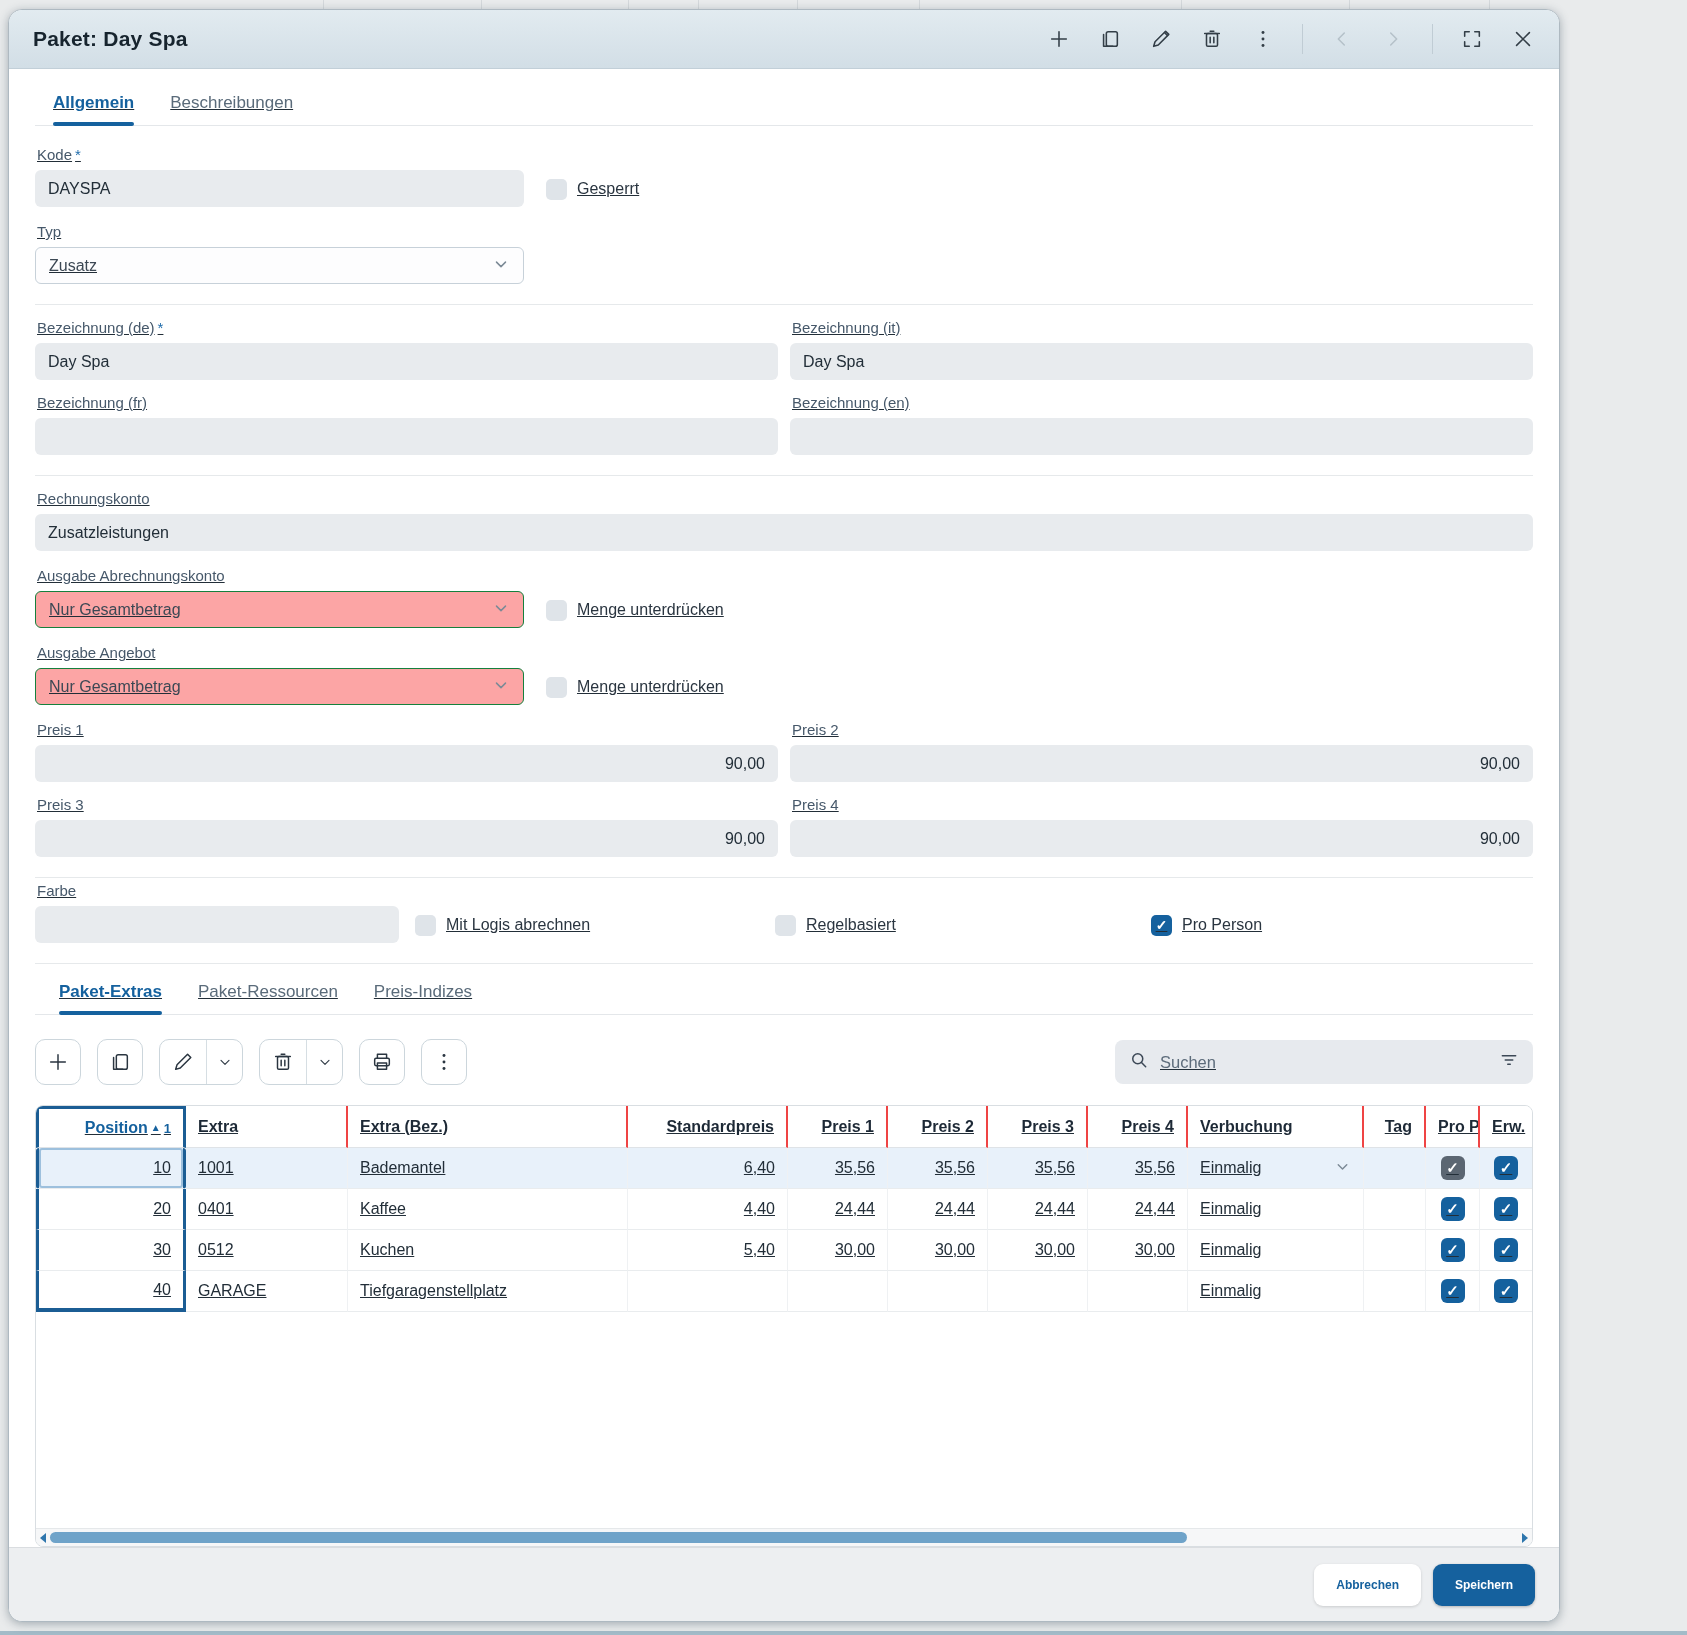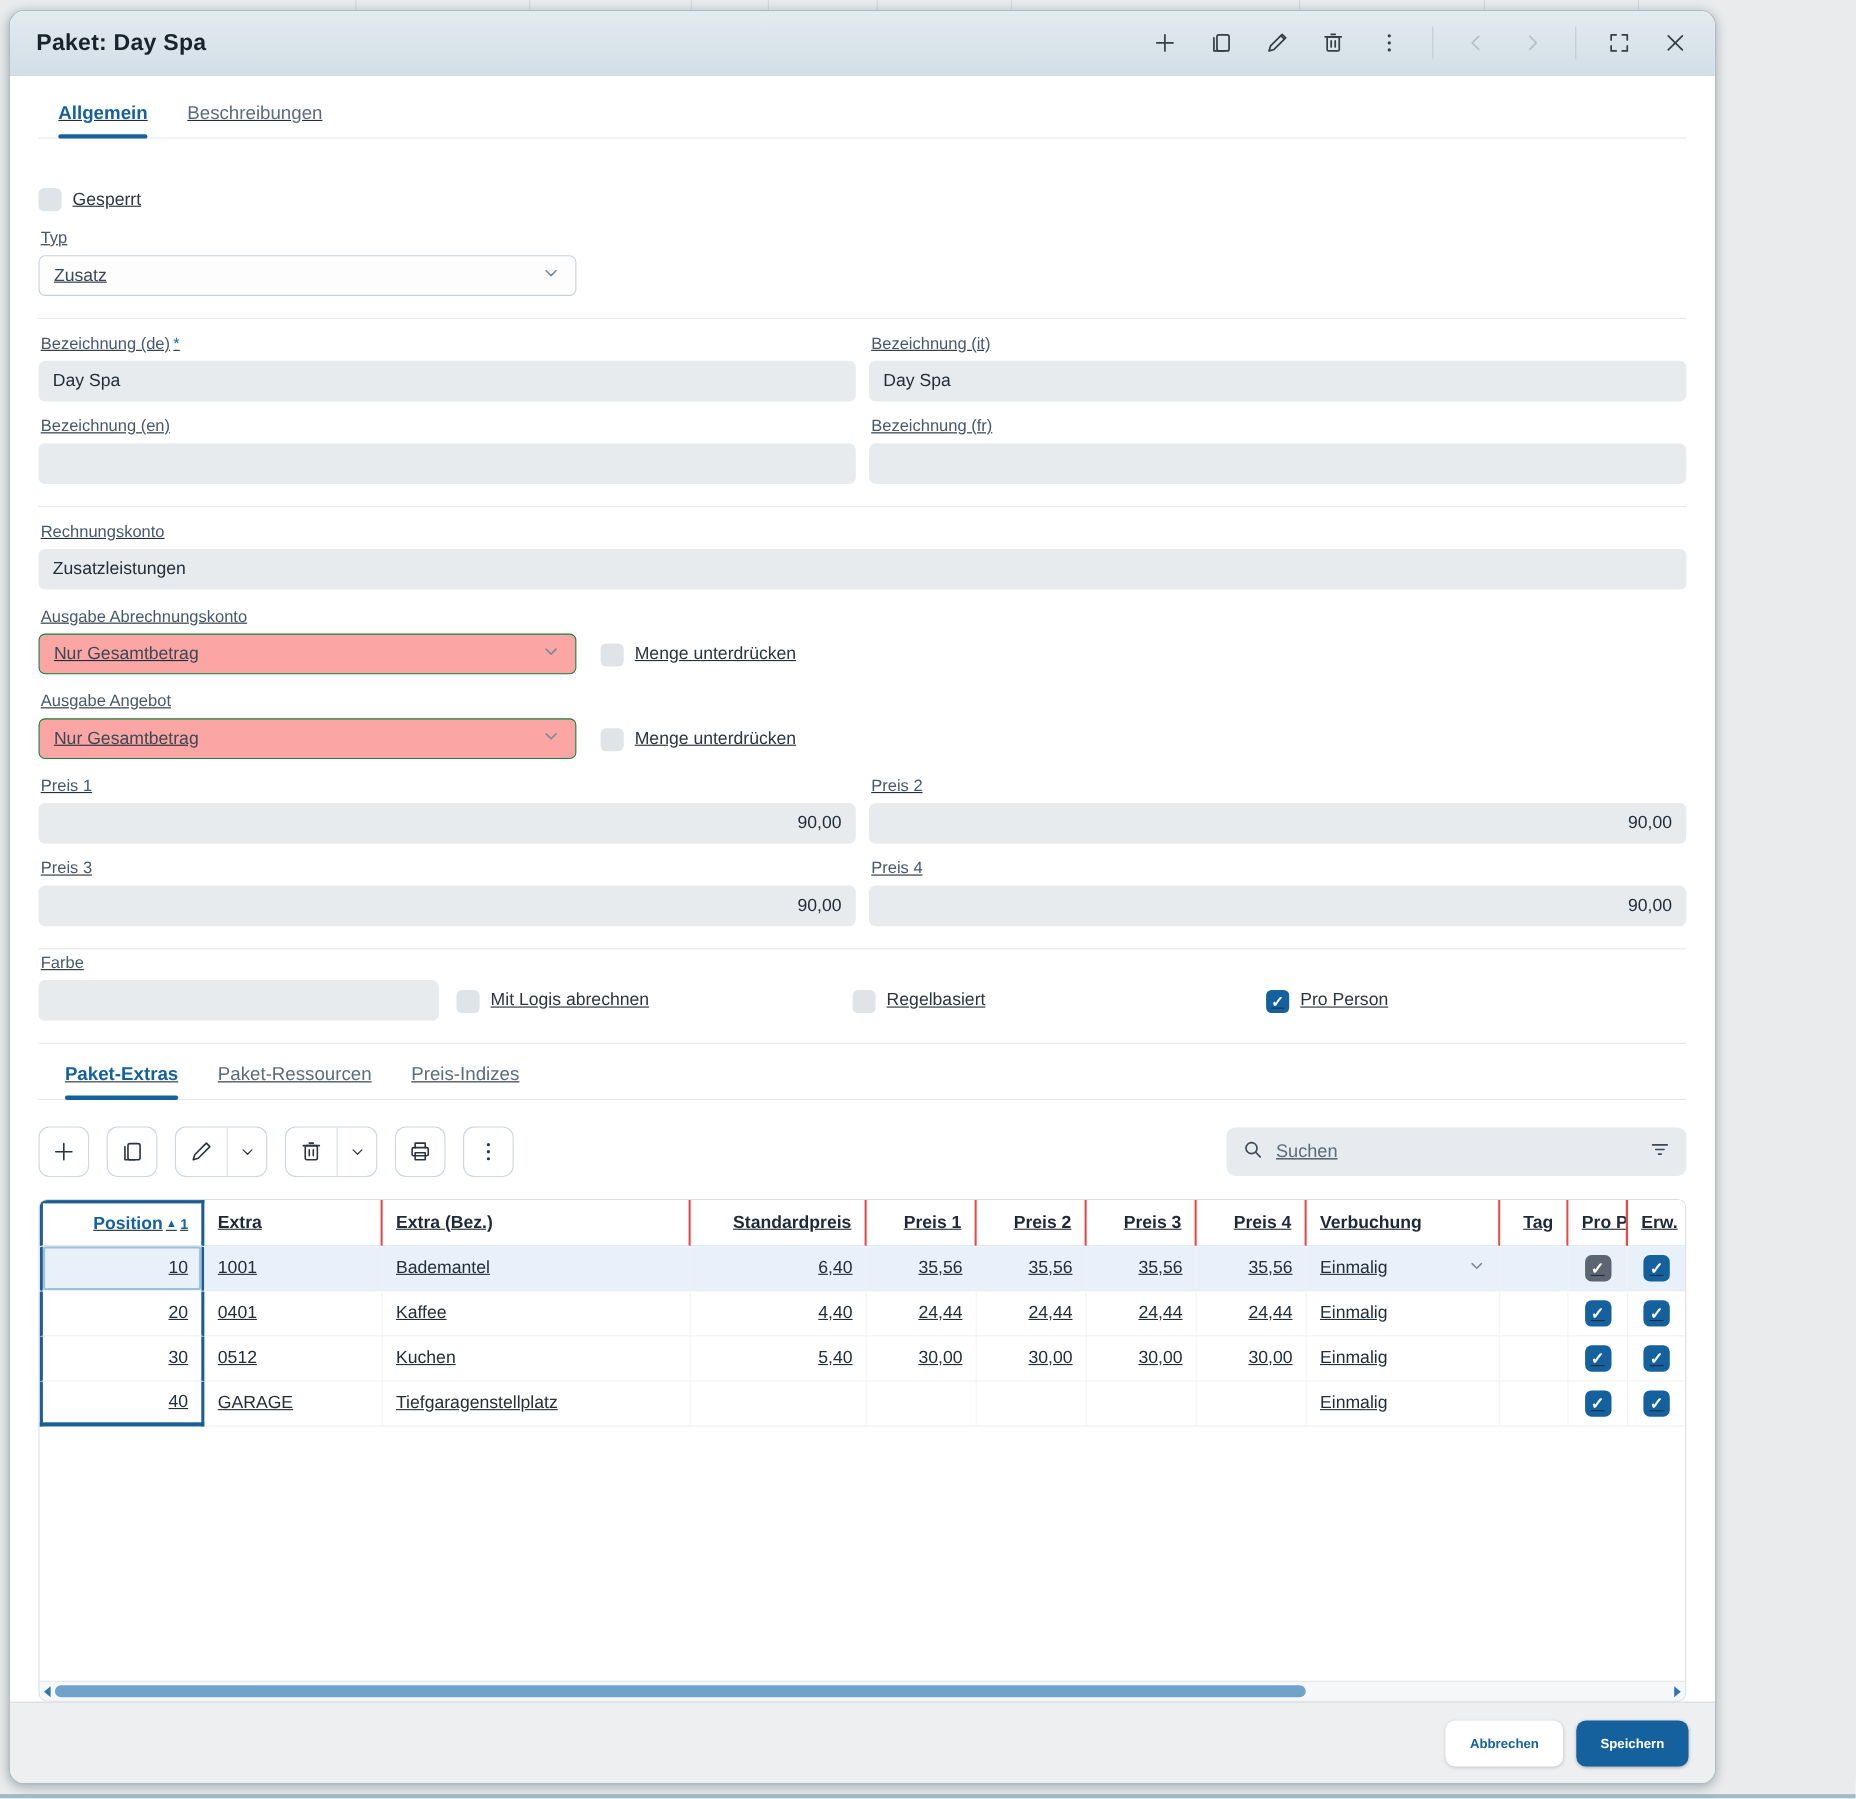--- a/index.html
+++ b/index.html
@@ -207,20 +207,24 @@
   </div>
 
   <div class="content">
 
     <div class="tabs">
       <span class="tab active">Allgemein</span>
       <span class="tab">Beschreibungen</span>
     </div>
 
     <div class="row-kode">
+      <div class="w489">
+        <label class="lbl"><span>Kode</span><span class="req">*</span></label>
+        <input class="inp" value="DAYSPA" style="">
+      </div>
       <div class="cb-wrap" style="margin-top:25px">
         <span class="cb"></span>
         <span class="cb-lab">Gesperrt</span>
       </div>
     </div>
 
     <div class="mt16 w489">
       <label class="lbl">Typ</label>
       <div class="sel light">
         <span>Zusatz</span>
@@ -237,25 +241,25 @@
         <label class="lbl"><span>Bezeichnung (de)</span><span class="req">*</span></label>
         <input class="inp" value="Day Spa" style="">
       </div>
       <div>
         <label class="lbl">Bezeichnung (it)</label>
         <input class="inp" value="Day Spa" style="">
       </div>
     </div>
     <div class="grid2 mt14">
       <div>
+        <label class="lbl">Bezeichnung (fr)</label>
+        <input class="inp" value="" style="">
+      </div>
+      <div>
         <label class="lbl">Bezeichnung (en)</label>
-        <input class="inp" value="" style="">
-      </div>
-      <div>
-        <label class="lbl">Bezeichnung (fr)</label>
         <input class="inp" value="" style="">
       </div>
     </div>
 
     <hr class="divider">
 
     <div class="mt14">
       <label class="lbl">Rechnungskonto</label>
       <input class="inp" value="Zusatzleistungen" style="">
     </div>

